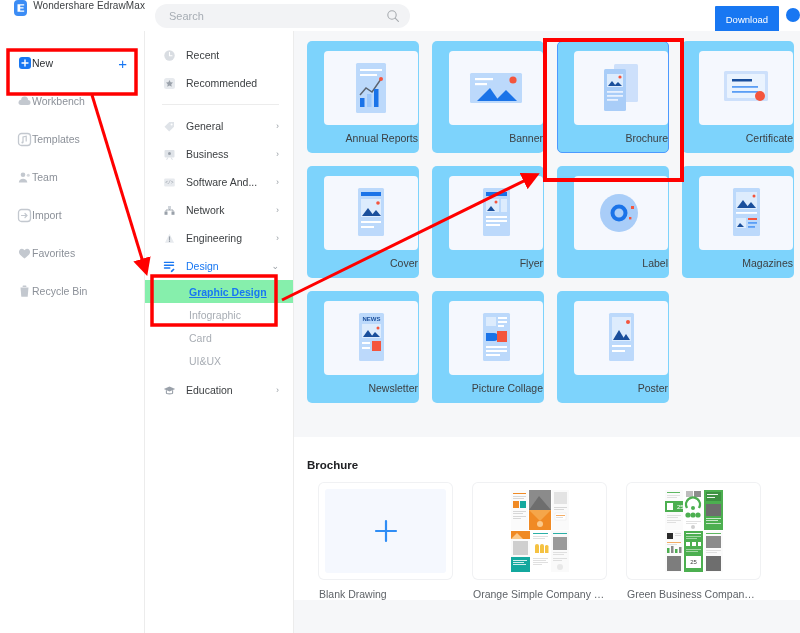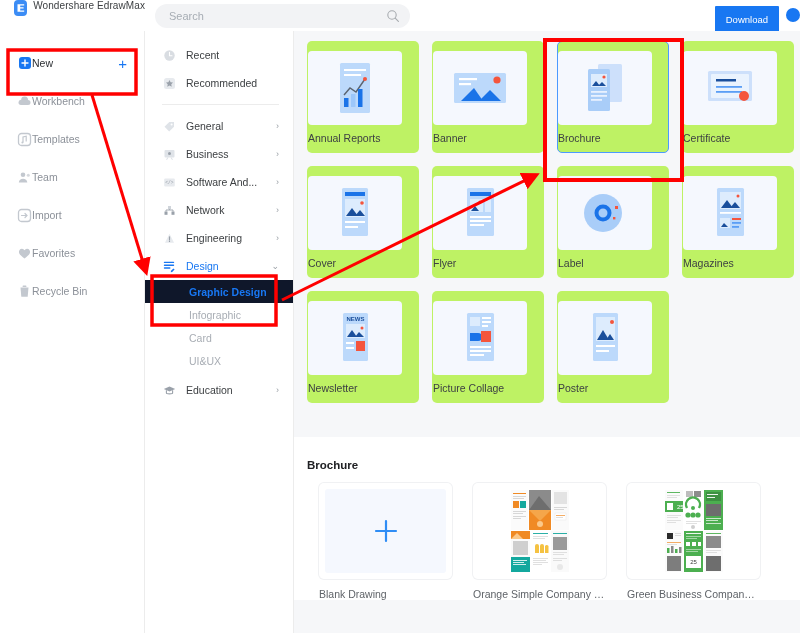--- a/index.html
+++ b/index.html
@@ -117,44 +117,44 @@
   .cat-divider {
     height: 1px; background: #ececec;
     margin: 7px 14px 7px 17px;
   }
   .sub-item {
     height: 23px; padding-left: 44px;
     display: flex; align-items: center; cursor: pointer;
     font-size: 10.5px; color: #a8adb4;
   }
   .sub-item.active {
-    background: #0f172a; color: #1877f2; font-weight: bold;
+    background: #86efac; color: #1877f2; font-weight: bold; text-decoration: underline;
   }
 
   
   .main {
     position: absolute; left: 294px; top: 31px;
     width: 506px; height: 602px;
     background: #f6f7f9;
     overflow: hidden;
   }
   .cards-area {
     background: #f6f7f9;
     padding: 10px 0 0 13px;
   }
   .card-grid {
     display: grid;
     grid-template-columns: repeat(4, 112px);
     gap: 13px 13px;
   }
   .tcard {
     width: 112px; height: 112px;
-    background: #bef264; border-radius: 5px;
+    background: #7dd3fc; border-radius: 5px;
     display: flex; flex-direction: column;
-    align-items: flex-start; padding-top: 9px;
+    align-items: flex-end; padding-top: 9px;
     cursor: pointer;
     border: 1px solid transparent;
   }
   .tcard.selected { border: 1px solid #4c9aff; }
   .tcard .thumb {
     width: 94px; height: 74px;
     background: #f5f8fe; border-radius: 4px;
     display: flex; align-items: center; justify-content: center;
   }
   .tcard .tlabel {

